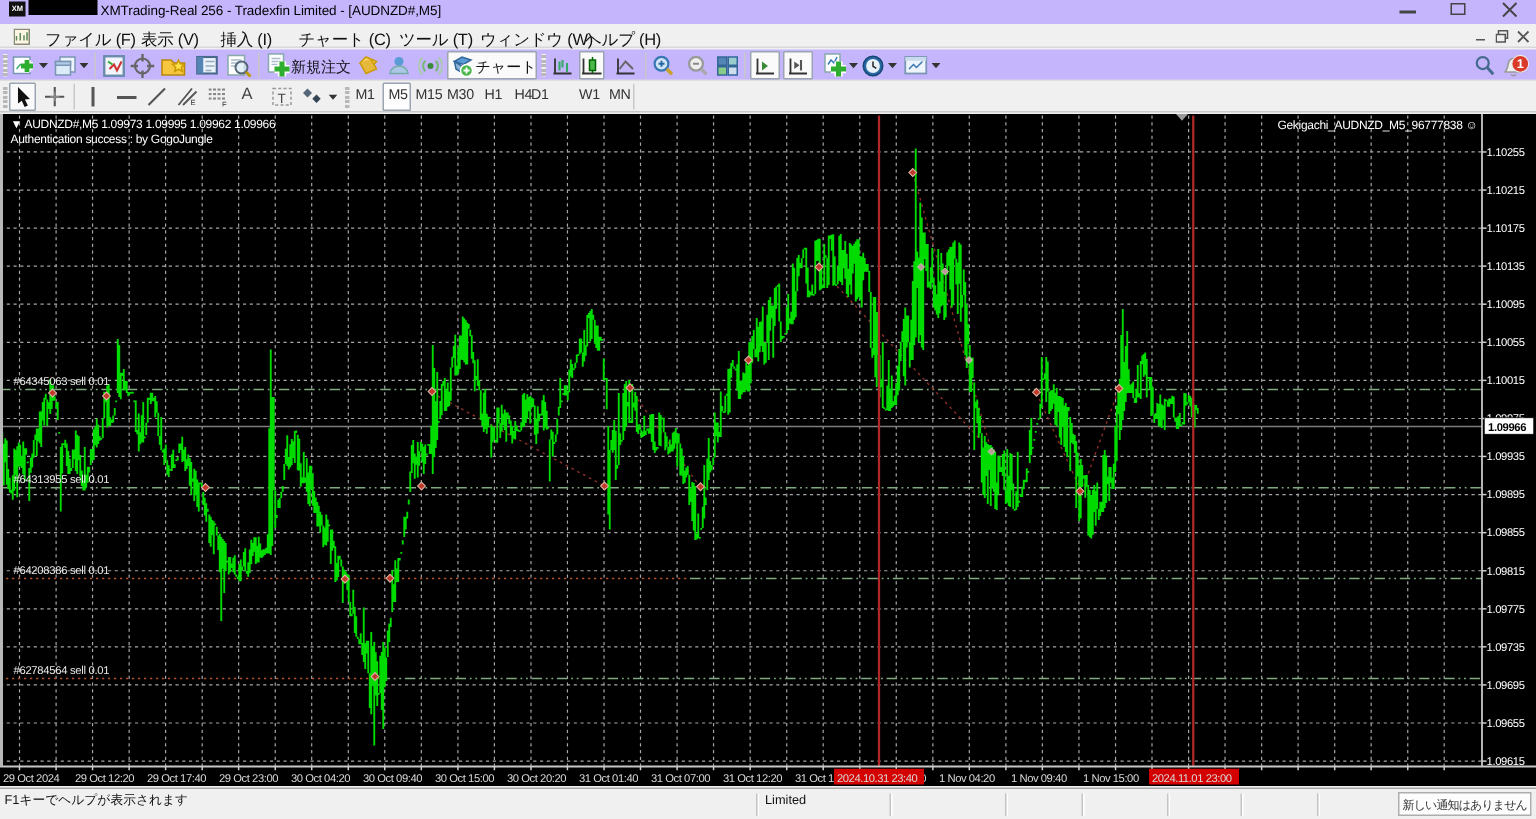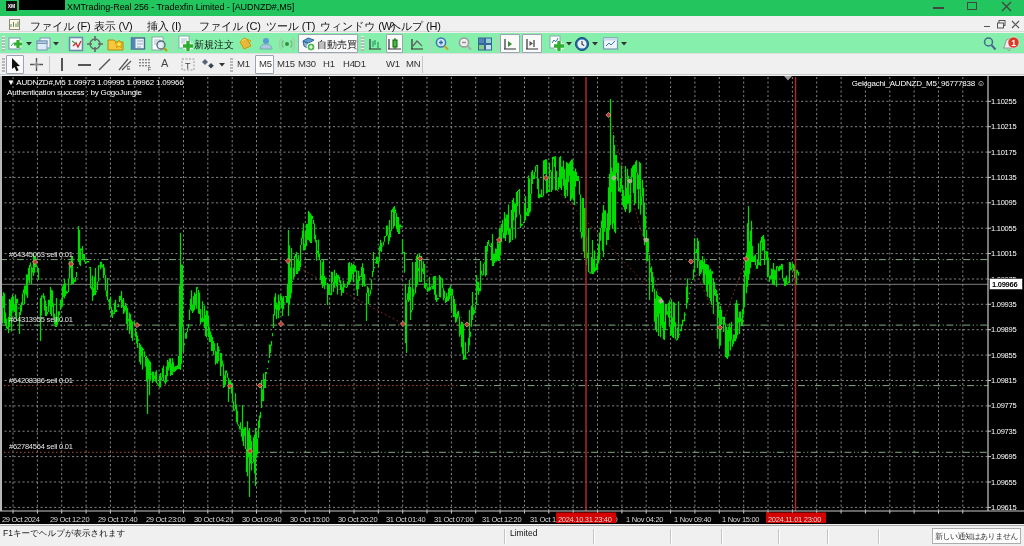--- a/index.html
+++ b/index.html
@@ -1,19 +1,19 @@
 <!DOCTYPE html>
 <html><head><meta charset="utf-8">
 <style>
 *{margin:0;padding:0;box-sizing:border-box}
 html,body{width:1024px;height:546px;overflow:hidden;font-family:"Liberation Sans",sans-serif;background:#f0f0f0}
-#titlebar{position:absolute;left:0;top:0;width:1024px;height:16px;background:#22c55e}
+#titlebar{position:absolute;left:0;top:0;width:1024px;height:16px;background:#c4b5fd}
 #menubar{position:absolute;left:0;top:16px;width:1024px;height:16px;background:#f0f0f0;border-bottom:1px solid #d8d8d8}
 .menuitem{position:absolute;top:3px;font-size:11px;color:#111;letter-spacing:-0.2px}
-#tb1{position:absolute;left:0;top:33px;width:1024px;height:21px;background:#86efac;border-bottom:1px solid #dedede}
+#tb1{position:absolute;left:0;top:33px;width:1024px;height:21px;background:#c4b5fd;border-bottom:1px solid #dedede}
 #tb2{position:absolute;left:0;top:54px;width:1024px;height:21px;background:#f0f0f0;border-bottom:1px solid #c8c8c8}
 .grip{position:absolute;top:3px;width:3px;height:15px;background:repeating-linear-gradient(#f0f0f0 0 1px,#b8b8b8 1px 3px)}
 .sep{position:absolute;top:2px;width:1px;height:17px;background:#c8c8c8}
 .tbtxt{position:absolute;font-size:11px;color:#111}
 .pressed{position:absolute;border:1px solid #9aa5b1;background:#fafafa;border-radius:1px}
 .tf{position:absolute;top:4px;font-size:9.5px;color:#333;letter-spacing:-0.2px}
 #statusbar{position:absolute;left:0;top:525px;width:1024px;height:21px;background:#f0f0f0;border-top:1px solid #a8a8a8}
 .ssep{position:absolute;top:3px;width:1px;height:15px;background:#c4c4c4;box-shadow:1px 0 0 #fff}
 .sbtxt{position:absolute;top:2px;font-size:8.5px;color:#111}
 </style></head>
@@ -31,21 +31,21 @@
 </div>
 
 <div id="menubar">
   <svg style="position:absolute;left:9px;top:3px" width="11" height="11" viewBox="0 0 11 11">
       <rect x="0.5" y="0.5" width="10" height="10" fill="#fdf6e3" stroke="#8a8a7a"></rect>
       <path d="M2 8V5M4.5 8V3M7 8V4.5M9 8V2.5" stroke="#5a8a5a" stroke-width="1"></path>
     </svg>
   <div class="menuitem" style="left:30px">ファイル (F)</div>
   <div class="menuitem" style="left:94px">表示 (V)</div>
   <div class="menuitem" style="left:147px">挿入 (I)</div>
-  <div class="menuitem" style="left:199px">ファイル (C)</div>
+  <div class="menuitem" style="left:199px">チャート (C)</div>
   <div class="menuitem" style="left:266px">ツール (T)</div>
   <div class="menuitem" style="left:320px">ウィンドウ (W)</div>
   <div class="menuitem" style="left:390px">ヘルプ (H)</div>
   <div style="position:absolute;left:984px;top:5px;width:8px;height:7px">
       <div style="width:6px;height:1px;background:#555;margin-top:5px"></div>
     </div>
   <svg style="position:absolute;left:997px;top:4px" width="9" height="9" viewBox="0 0 9 9">
       <rect x="2" y="0.5" width="6" height="5" fill="none" stroke="#555"></rect>
       <rect x="0.5" y="3" width="6" height="5" fill="#f0f0f0" stroke="#555"></rect>
     </svg>
@@ -119,21 +119,21 @@
 <path d="M4.5 11.5a5 5 0 010-7M11.5 4.5a5 5 0 010 7" stroke="#7ab87a" stroke-width="1.5" fill="none"></path>
 <path d="M2.5 13.5a7.5 7.5 0 010-11M13.5 2.5a7.5 7.5 0 010 11" stroke="#a8cba8" stroke-width="1.5" fill="none"></path>
 </svg>
 <div class="pressed" style="left:298px;top:1px;width:60px;height:19px"></div>
 <svg style="position:absolute;left:301px;top:3px" width="16" height="16" viewBox="0 0 16 16">
 <path d="M2 5l5-3 6 2-5 3z" fill="#5b9bd5" stroke="#369"></path>
 <path d="M2 5l1 5 5 3-1-5z" fill="#8ab4d8" stroke="#369"></path>
 <circle cx="10" cy="11" r="4" fill="#4cb84c" stroke="#fff"></circle>
 <path d="M10 9v4M8 11h4" stroke="#fff" stroke-width="1.2"></path>
 </svg>
-<div class="tbtxt" style="left:317px;top:5px;font-size:10px">自動売買</div>
+<div class="tbtxt" style="left:317px;top:5px;font-size:10px">チャート</div>
 <div class="grip" style="left:361px"></div>
 <svg style="position:absolute;left:367px;top:3px" width="16" height="16" viewBox="0 0 16 16">
 <path d="M2 13h12M3 13V3" stroke="#333" stroke-width="1.2"></path>
 <path d="M6 5v6M8 4v5M11 6v6" stroke="#3a6" stroke-width="1.4"></path>
 </svg>
 <div class="pressed" style="left:386px;top:1px;width:17px;height:19px"></div>
 <svg style="position:absolute;left:387px;top:3px" width="15" height="16" viewBox="0 0 15 16">
 <path d="M1 13h13M2 13V3" stroke="#333" stroke-width="1.2"></path>
 <rect x="6" y="4" width="4" height="7" fill="#4cb84c" stroke="#060"></rect>
 <path d="M8 2v2M8 11v2" stroke="#060"></path>

